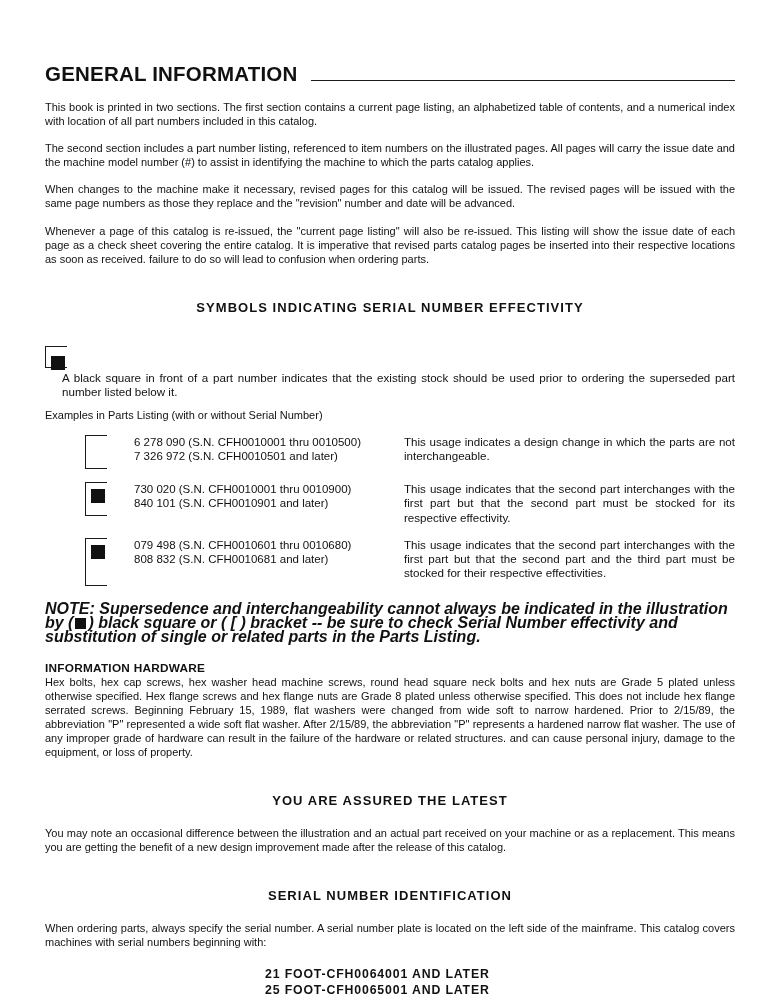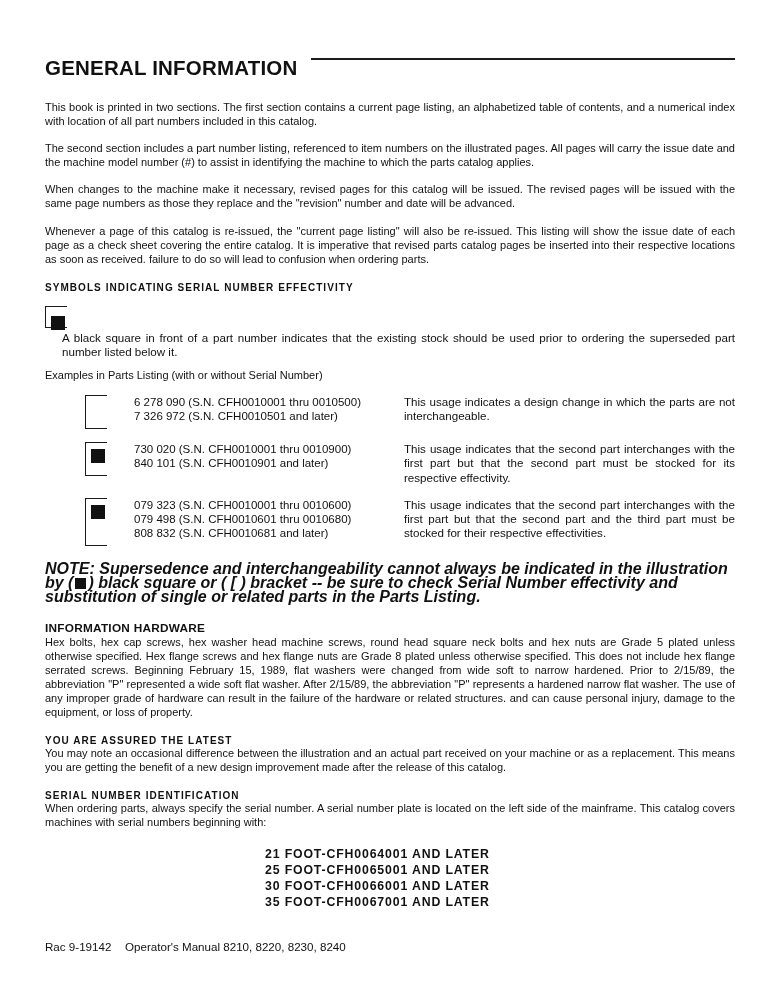--- a/index.html
+++ b/index.html
@@ -18,21 +18,21 @@
   .page {
     position: absolute;
     left: 45px;
     top: 0;
     width: 690px;
   }
 
   
   .doc-header {
     display: flex;
-    align-items: flex-start;
+    align-items: flex-end;
     margin-top: 58px;
     height: 26px;
   }
   .doc-title {
     font-size: 20.5px;
     font-weight: bold;
     letter-spacing: 0.2px;
     line-height: 1;
     white-space: nowrap;
   }
@@ -50,24 +50,25 @@
     line-height: 14.1px;
     text-align: justify;
     margin: 0;
   }
   .gap-lg { height: 16px; }
   .gap-md { height: 13px; }
   .gap-sm { height: 9px; }
 
   
   .sec-head {
-    font-size: 10px;
+    font-size: 13px;
     font-weight: bold;
     letter-spacing: 1.05px;
-    margin: 0;
+    margin: 18px;
+    text-align: center;
   }
   .sec-head-tight {
     font-size: 11.8px;
     font-weight: bold;
     letter-spacing: 0.25px;
     margin: 0;
   }
 
   
   .symbol-row {
@@ -231,21 +232,20 @@
 
   <div class="gap-md"></div>
 
   <div class="ex-row">
     <div class="ex-bracket-cell">
       <div class="bracket tall">
         <div class="sq"></div>
       </div>
     </div>
     <div class="ex-parts">
-      <p>079 323 (S.N. CFH0010001 thru 0010600)</p>
       <p>079 498 (S.N. CFH0010601 thru 0010680)</p>
       <p>808 832 (S.N. CFH0010681 and later)</p>
     </div>
     <div class="ex-desc">This usage indicates that the second part interchanges with the first part but that the second part and the third part must be stocked for their respective effectivities.</div>
   </div>
 
   <div class="gap-lg"></div>
 
   <p class="note"><span>NOTE:  Supersedence and interchangeability cannot always be indicated in the illustration by (</span><span class="inline-sq"></span><span>) black square or ( [ ) bracket -- be sure to check Serial Number effectivity and substitution of single or related parts in the Parts Listing.</span></p>
 

